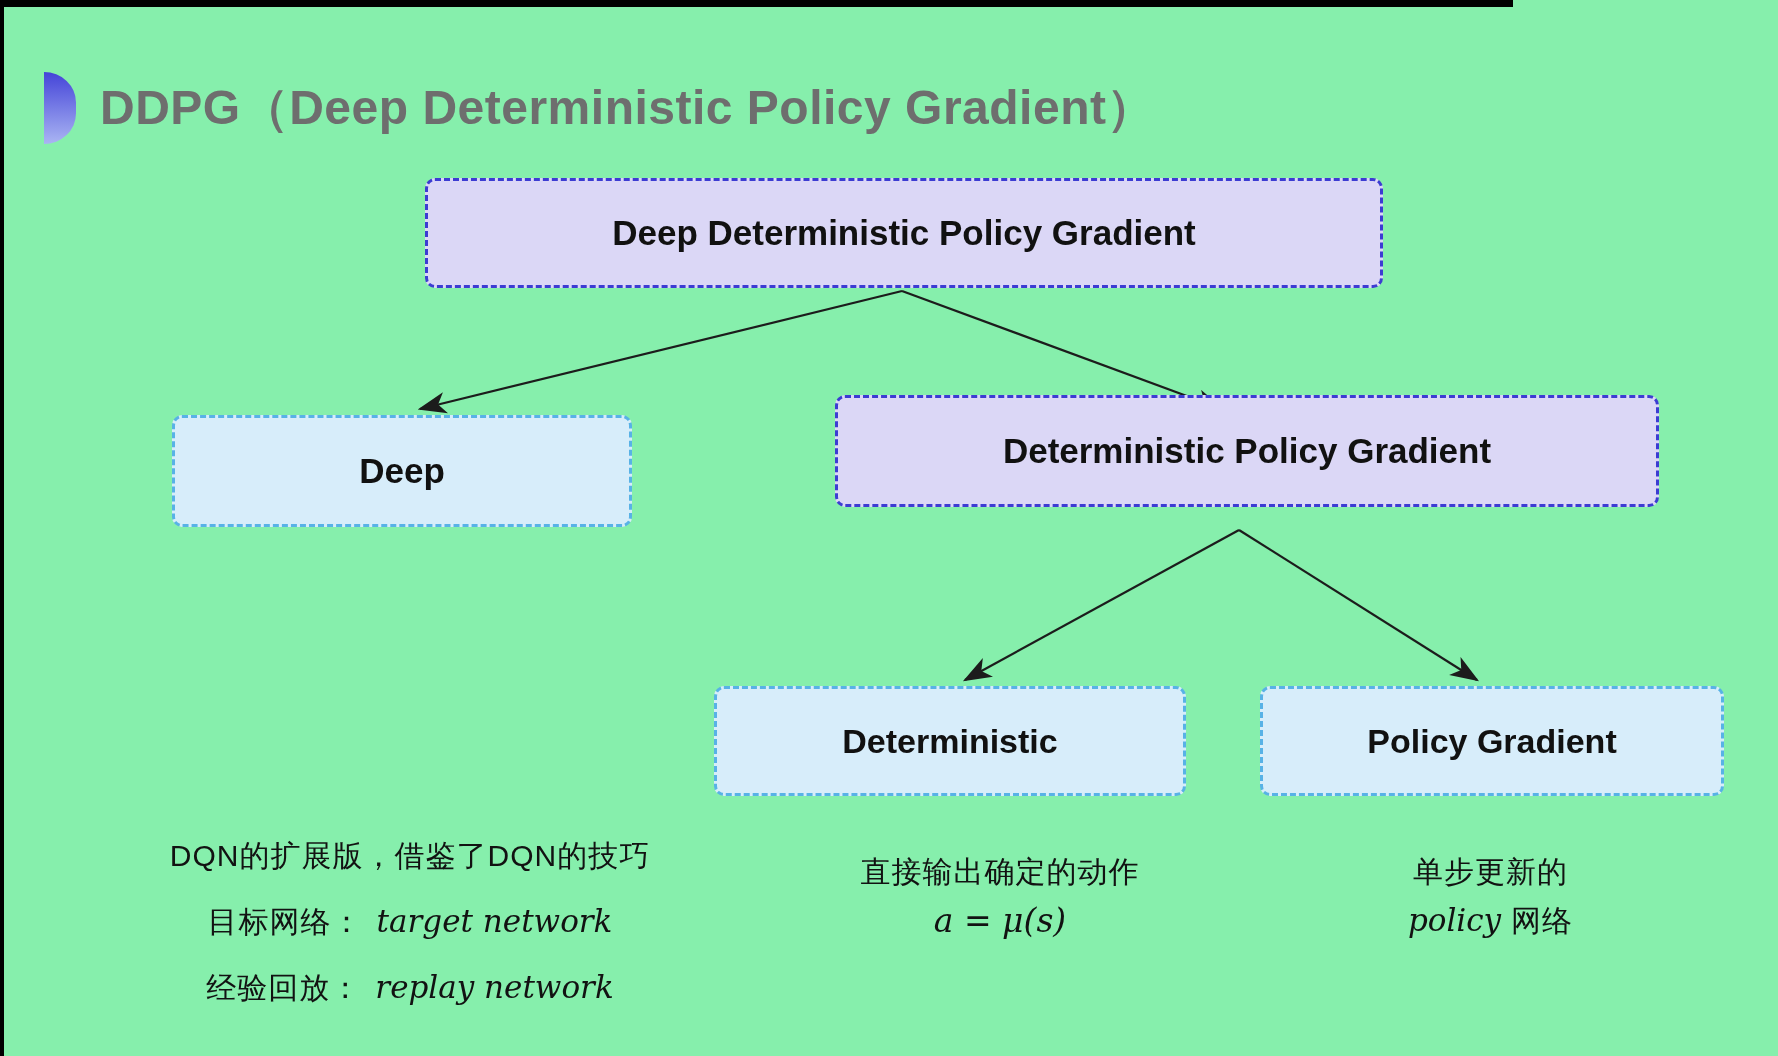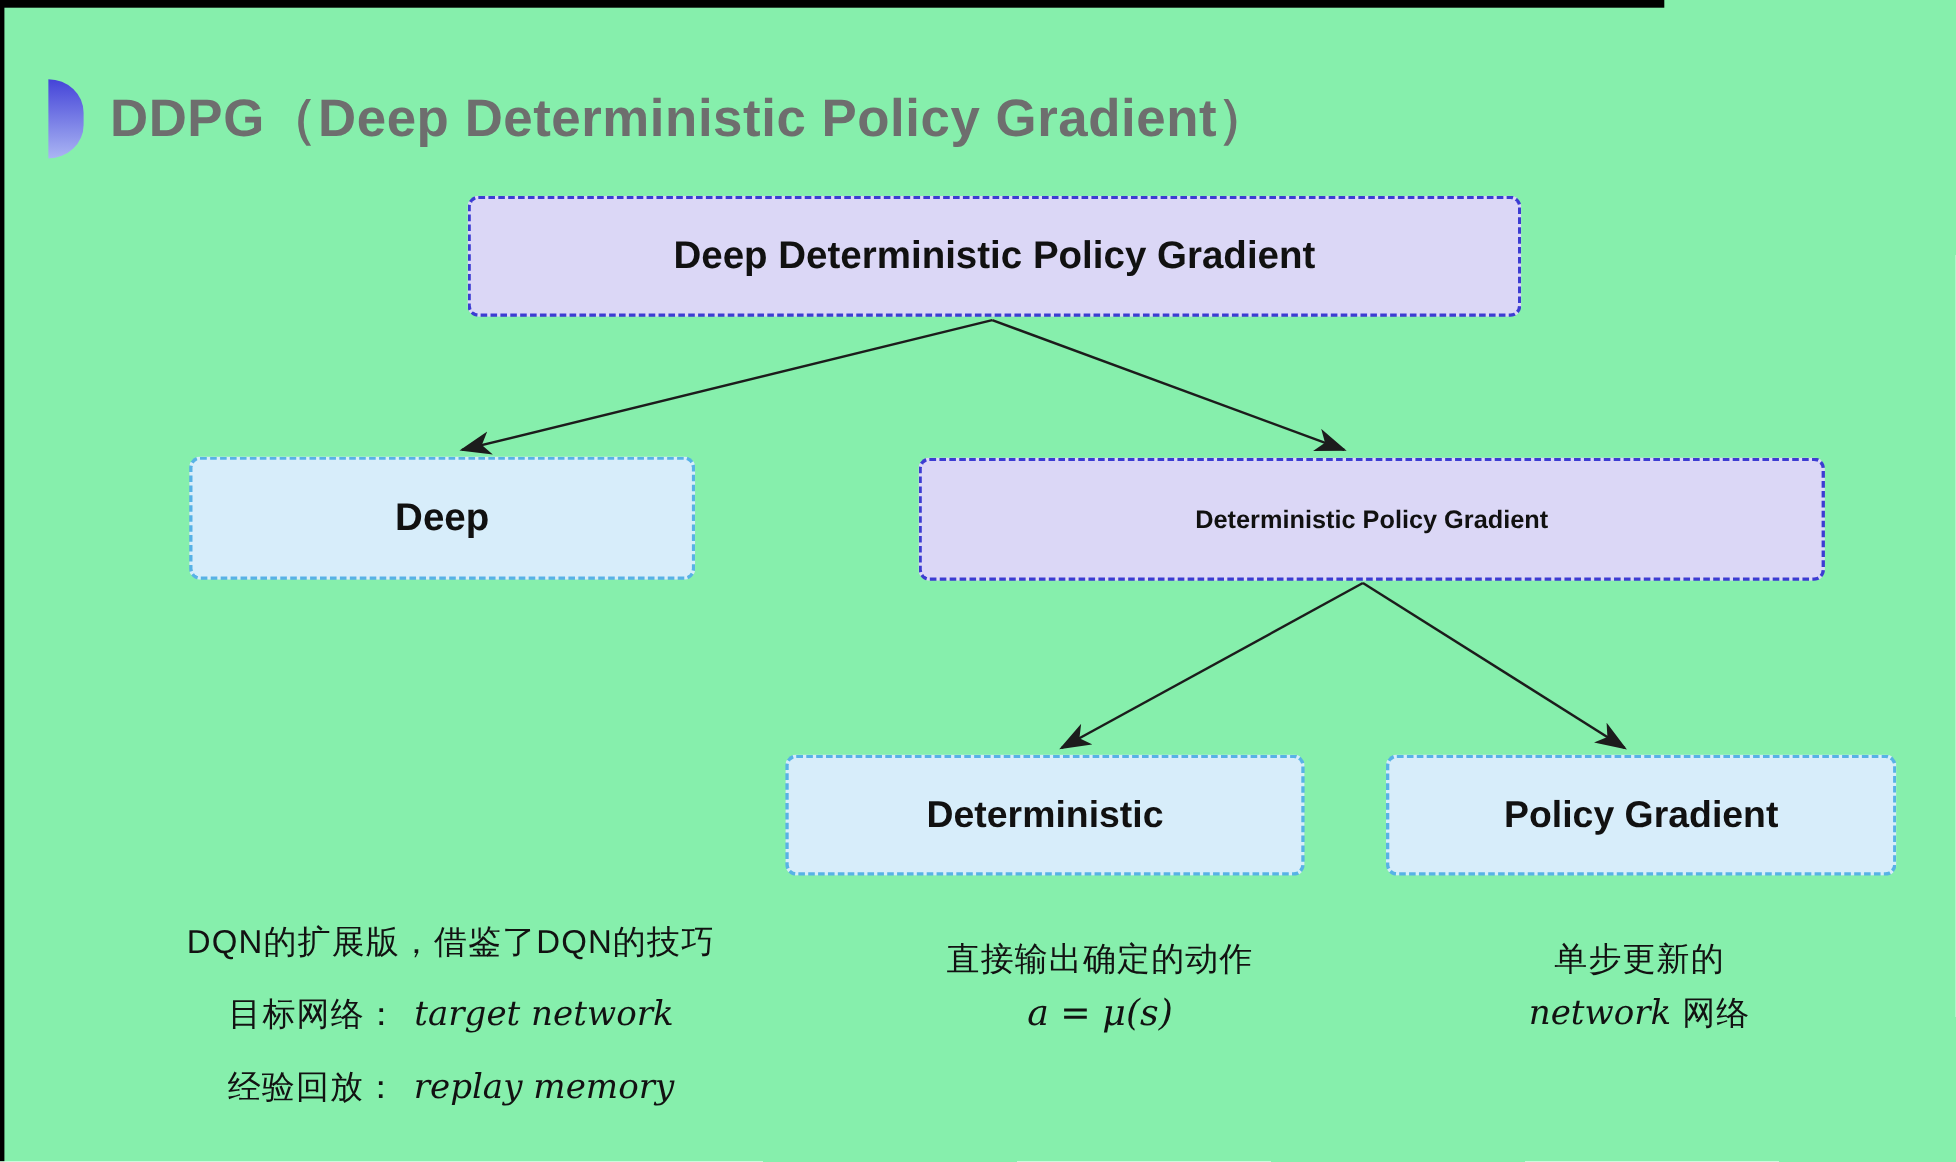--- a/index.html
+++ b/index.html
@@ -28,21 +28,21 @@
   }
 
   .node{
     position:absolute;display:flex;align-items:center;justify-content:center;
     border-radius:10px;color:#111;font-weight:600;white-space:nowrap;
   }
   .node.lavender{background:var(--lavender-fill);border:3px dashed var(--lavender-border);}
   .node.cyan{background:var(--cyan-fill);border:3px dashed var(--cyan-border);}
   .node-root{left:425px;top:178px;width:952px;height:104px;font-size:35px;}
   .node-deep{left:172px;top:415px;width:454px;height:106px;font-size:35px;}
-  .node-dpg{left:835px;top:416px;width:818px;height:106px;font-size:23px;}
+  .node-dpg{left:835px;top:395px;width:818px;height:106px;font-size:35px;}
   .node-det{left:714px;top:686px;width:466px;height:104px;font-size:34px;}
   .node-pg{left:1260px;top:686px;width:458px;height:104px;font-size:34px;}
 
   .connectors{position:absolute;left:0;top:0;width:1778px;height:1056px;pointer-events:none;}
   .connectors line{stroke:var(--arrow);stroke-width:2.2px;}
 
   .note{position:absolute;text-align:center;color:#121212;}
   .note .cjk{font-size:30px;font-weight:500;letter-spacing:1px;}
   .note .ital{font-family:"DejaVu Serif", serif;font-style:italic;font-size:31px;font-weight:500;}
   .note-deep{left:110px;top:836px;width:600px;}
@@ -98,29 +98,29 @@
   <div class="node cyan node-det">
     <span>Deterministic</span>
   </div>
 
   <div class="note note-deep">
     <div class="cjk">DQN的扩展版，借鉴了DQN的技巧</div>
     <div class="row">
       <span class="cjk">目标网络：</span><span class="ital">target network</span>
     </div>
     <div class="row">
-      <span class="cjk">经验回放：</span><span class="ital">replay memory</span>
+      <span class="cjk">经验回放：</span><span class="ital">replay network</span>
     </div>
   </div>
 
   <div class="note note-det">
     <div class="cjk">直接输出确定的动作</div>
     <div class="ital formula">a = μ(s)</div>
   </div>
 
   <div class="note note-pg">
     <div class="cjk">单步更新的</div>
     <div class="row">
-      <span class="ital">network</span><span class="cjk cjk-after">网络</span>
+      <span class="ital">policy</span><span class="cjk cjk-after">网络</span>
     </div>
   </div>
 
 </div>
 
 </body></html>

